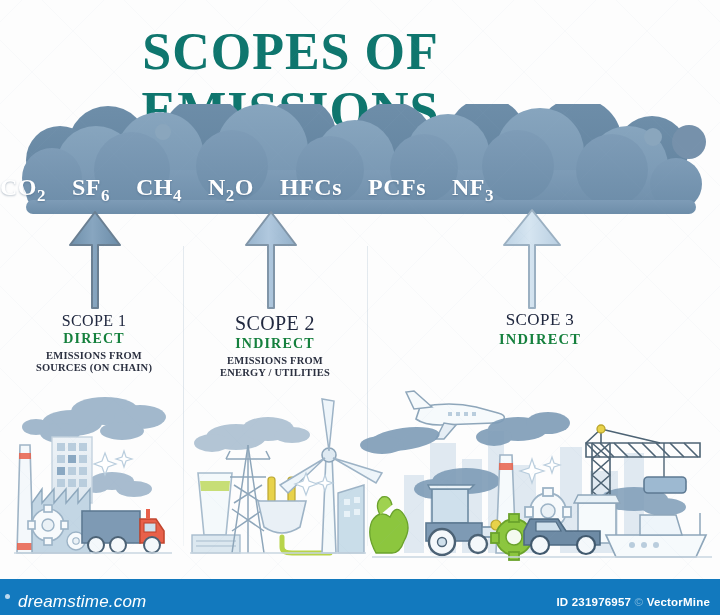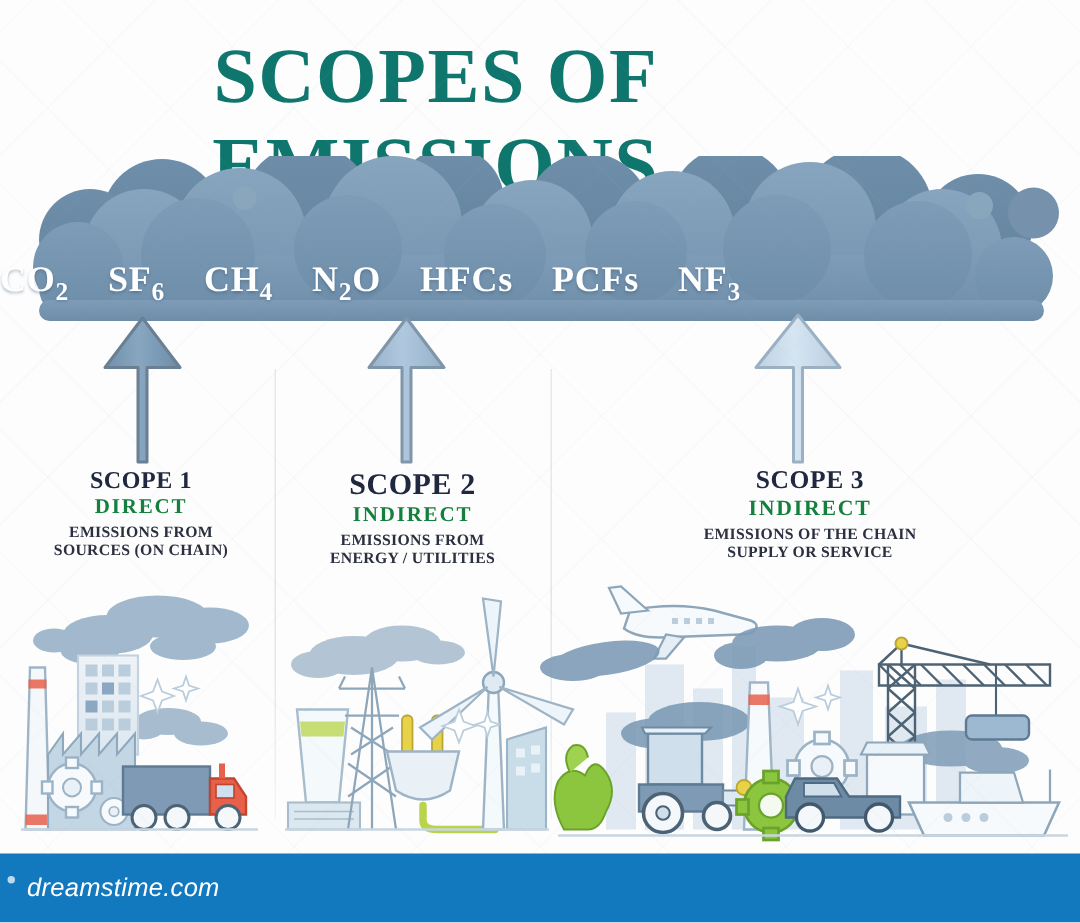--- a/index.html
+++ b/index.html
@@ -38,21 +38,21 @@
   
   .divider{
     position:absolute;top:246px;width:1px;height:300px;
     background:linear-gradient(to bottom,#e4eaef 0%,#dfe6ec 60%,#f2f5f7 100%);
   }
   #div1{left:183px;}
   #div2{left:367px;}
 
   .scope-text{position:absolute;text-align:center;}
   .s-name{
-    font-family:"Liberation Serif", serif;font-weight:bold;
+    font-family:"Liberation Serif", serif;font-weight:normal;
     color:#20283f;letter-spacing:.4px;
   }
   .s-kind{
     font-family:"Liberation Serif", serif;font-weight:bold;
     color:#15803d;letter-spacing:1.2px;
   }
   .s-desc{
     font-family:"Liberation Serif", serif;font-weight:bold;
     color:#2b3040;line-height:1.18;letter-spacing:.2px;
   }
@@ -68,21 +68,21 @@
   #scope2-text .s-kind{font-size:14px;margin-top:1px;}
   #scope2-text .s-desc{font-size:10.5px;margin-top:3px;}
   
   #scope3-text{left:420px;top:310px;width:240px;}
   #scope3-text .s-name{font-size:17px;}
   #scope3-text .s-kind{font-size:14.5px;margin-top:1px;}
   #scope3-text .s-desc{font-size:10.5px;margin-top:3px;}
 
   
   .footer{
-    position:absolute;left:0;bottom:0;width:720px;height:46px;
+    position:absolute;left:0;bottom:0;width:720px;height:36px;
     background:#1279be;
     margin-top:40px;
   }
   .footer-left{
     position:absolute;left:18px;top:13px;
     font-family:"Liberation Sans", sans-serif;font-size:17px;
     color:#ffffff;letter-spacing:.2px;font-style:italic;
   }
   .footer-left .dot{
     display:inline-block;width:5px;height:5px;border-radius:50%;
@@ -221,24 +221,20 @@
     <div class="s-kind">INDIRECT</div>
     <div class="s-desc">
       <div>EMISSIONS FROM</div>
       <div>ENERGY / UTILITIES</div>
     </div>
   </div>
 
   <div class="scope-text" id="scope3-text">
     <div class="s-name">SCOPE 3</div>
     <div class="s-kind">INDIRECT</div>
-    <div class="s-desc">
-      <div>EMISSIONS OF THE CHAIN</div>
-      <div>SUPPLY OR SERVICE</div>
-    </div>
   </div>
 
   <svg width="720" height="180" viewBox="0 0 720 180" style="position:absolute;left:0;top:385px">
     <defs>
       <linearGradient id="bld" x1="0" y1="0" x2="0" y2="1">
         <stop offset="0" stop-color="#eef3f7"></stop>
           <stop offset="1" stop-color="#dde7ef"></stop>
       </linearGradient>
     </defs>
 
@@ -503,15 +499,20 @@
       <line x1="372" y1="172" x2="712" y2="172" stroke="#c8d6e1" stroke-width="1.6"></line>
     </g>
   </svg>
 
   <div class="wm"></div>
 
   <div class="footer">
     <div class="footer-left">
       <span class="dot"></span><span>dreamstime.com</span>
     </div>
+    <div class="footer-right">
+      <span>ID 231976957</span>
+      <span class="cmark">©</span>
+      <span>VectorMine</span>
+    </div>
   </div>
 
 </div>
 
 </body></html>

